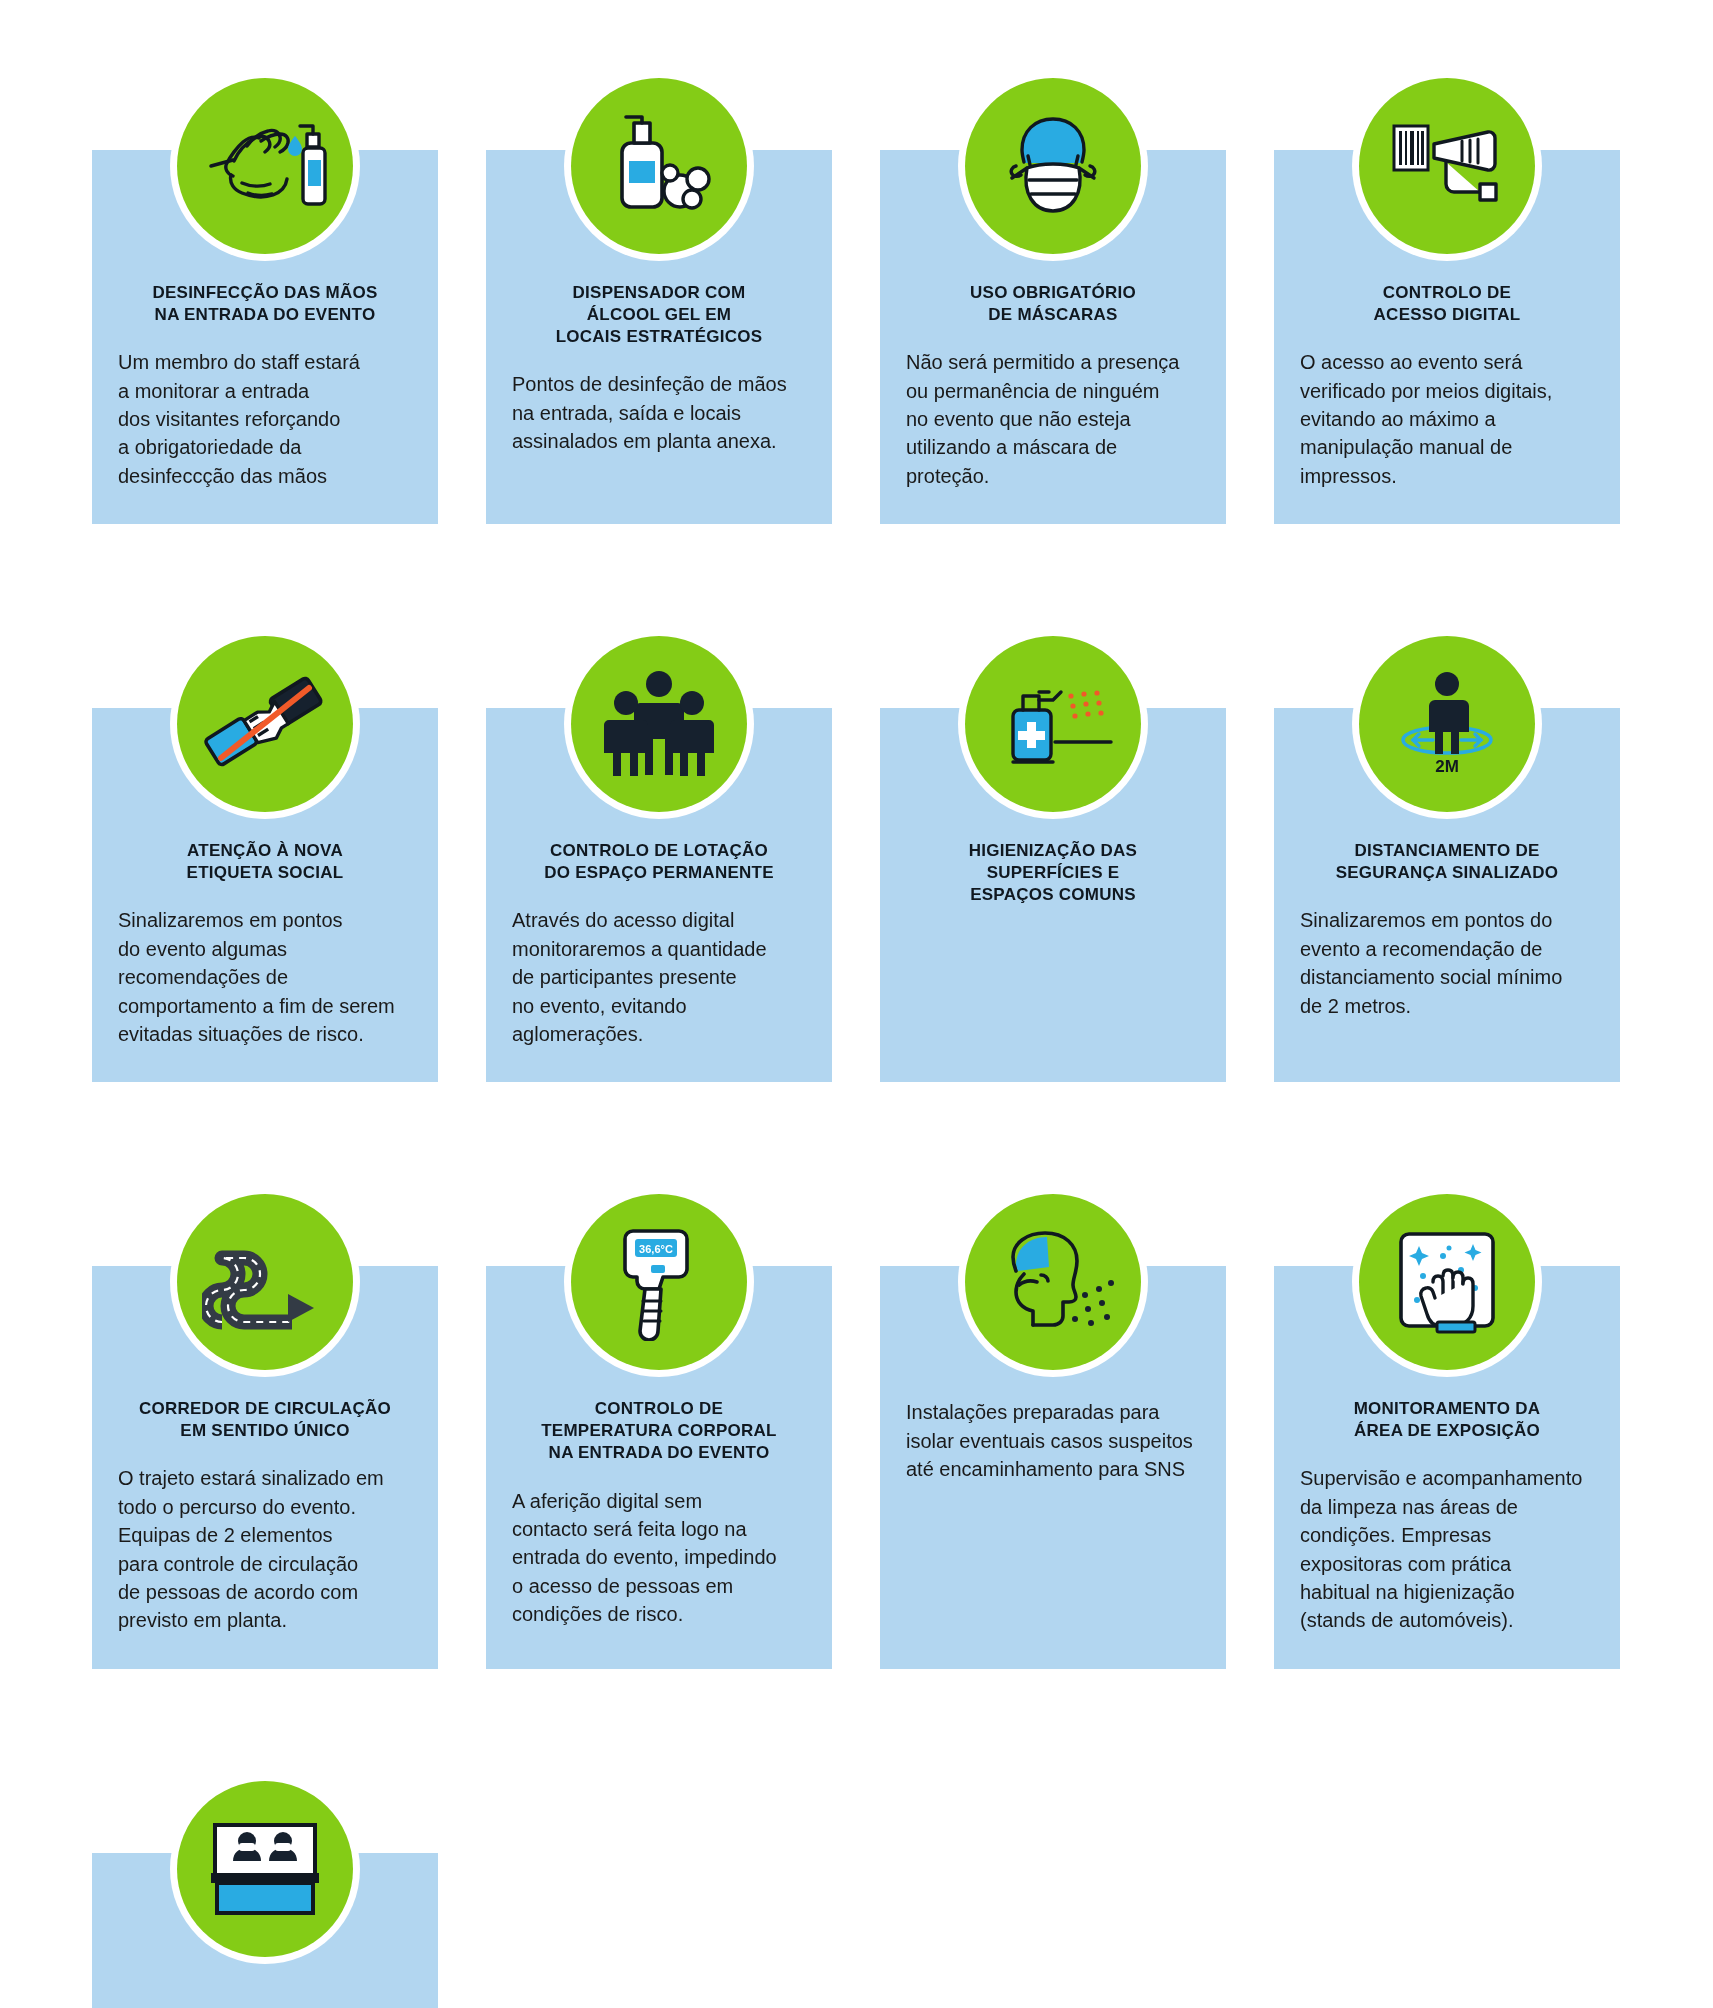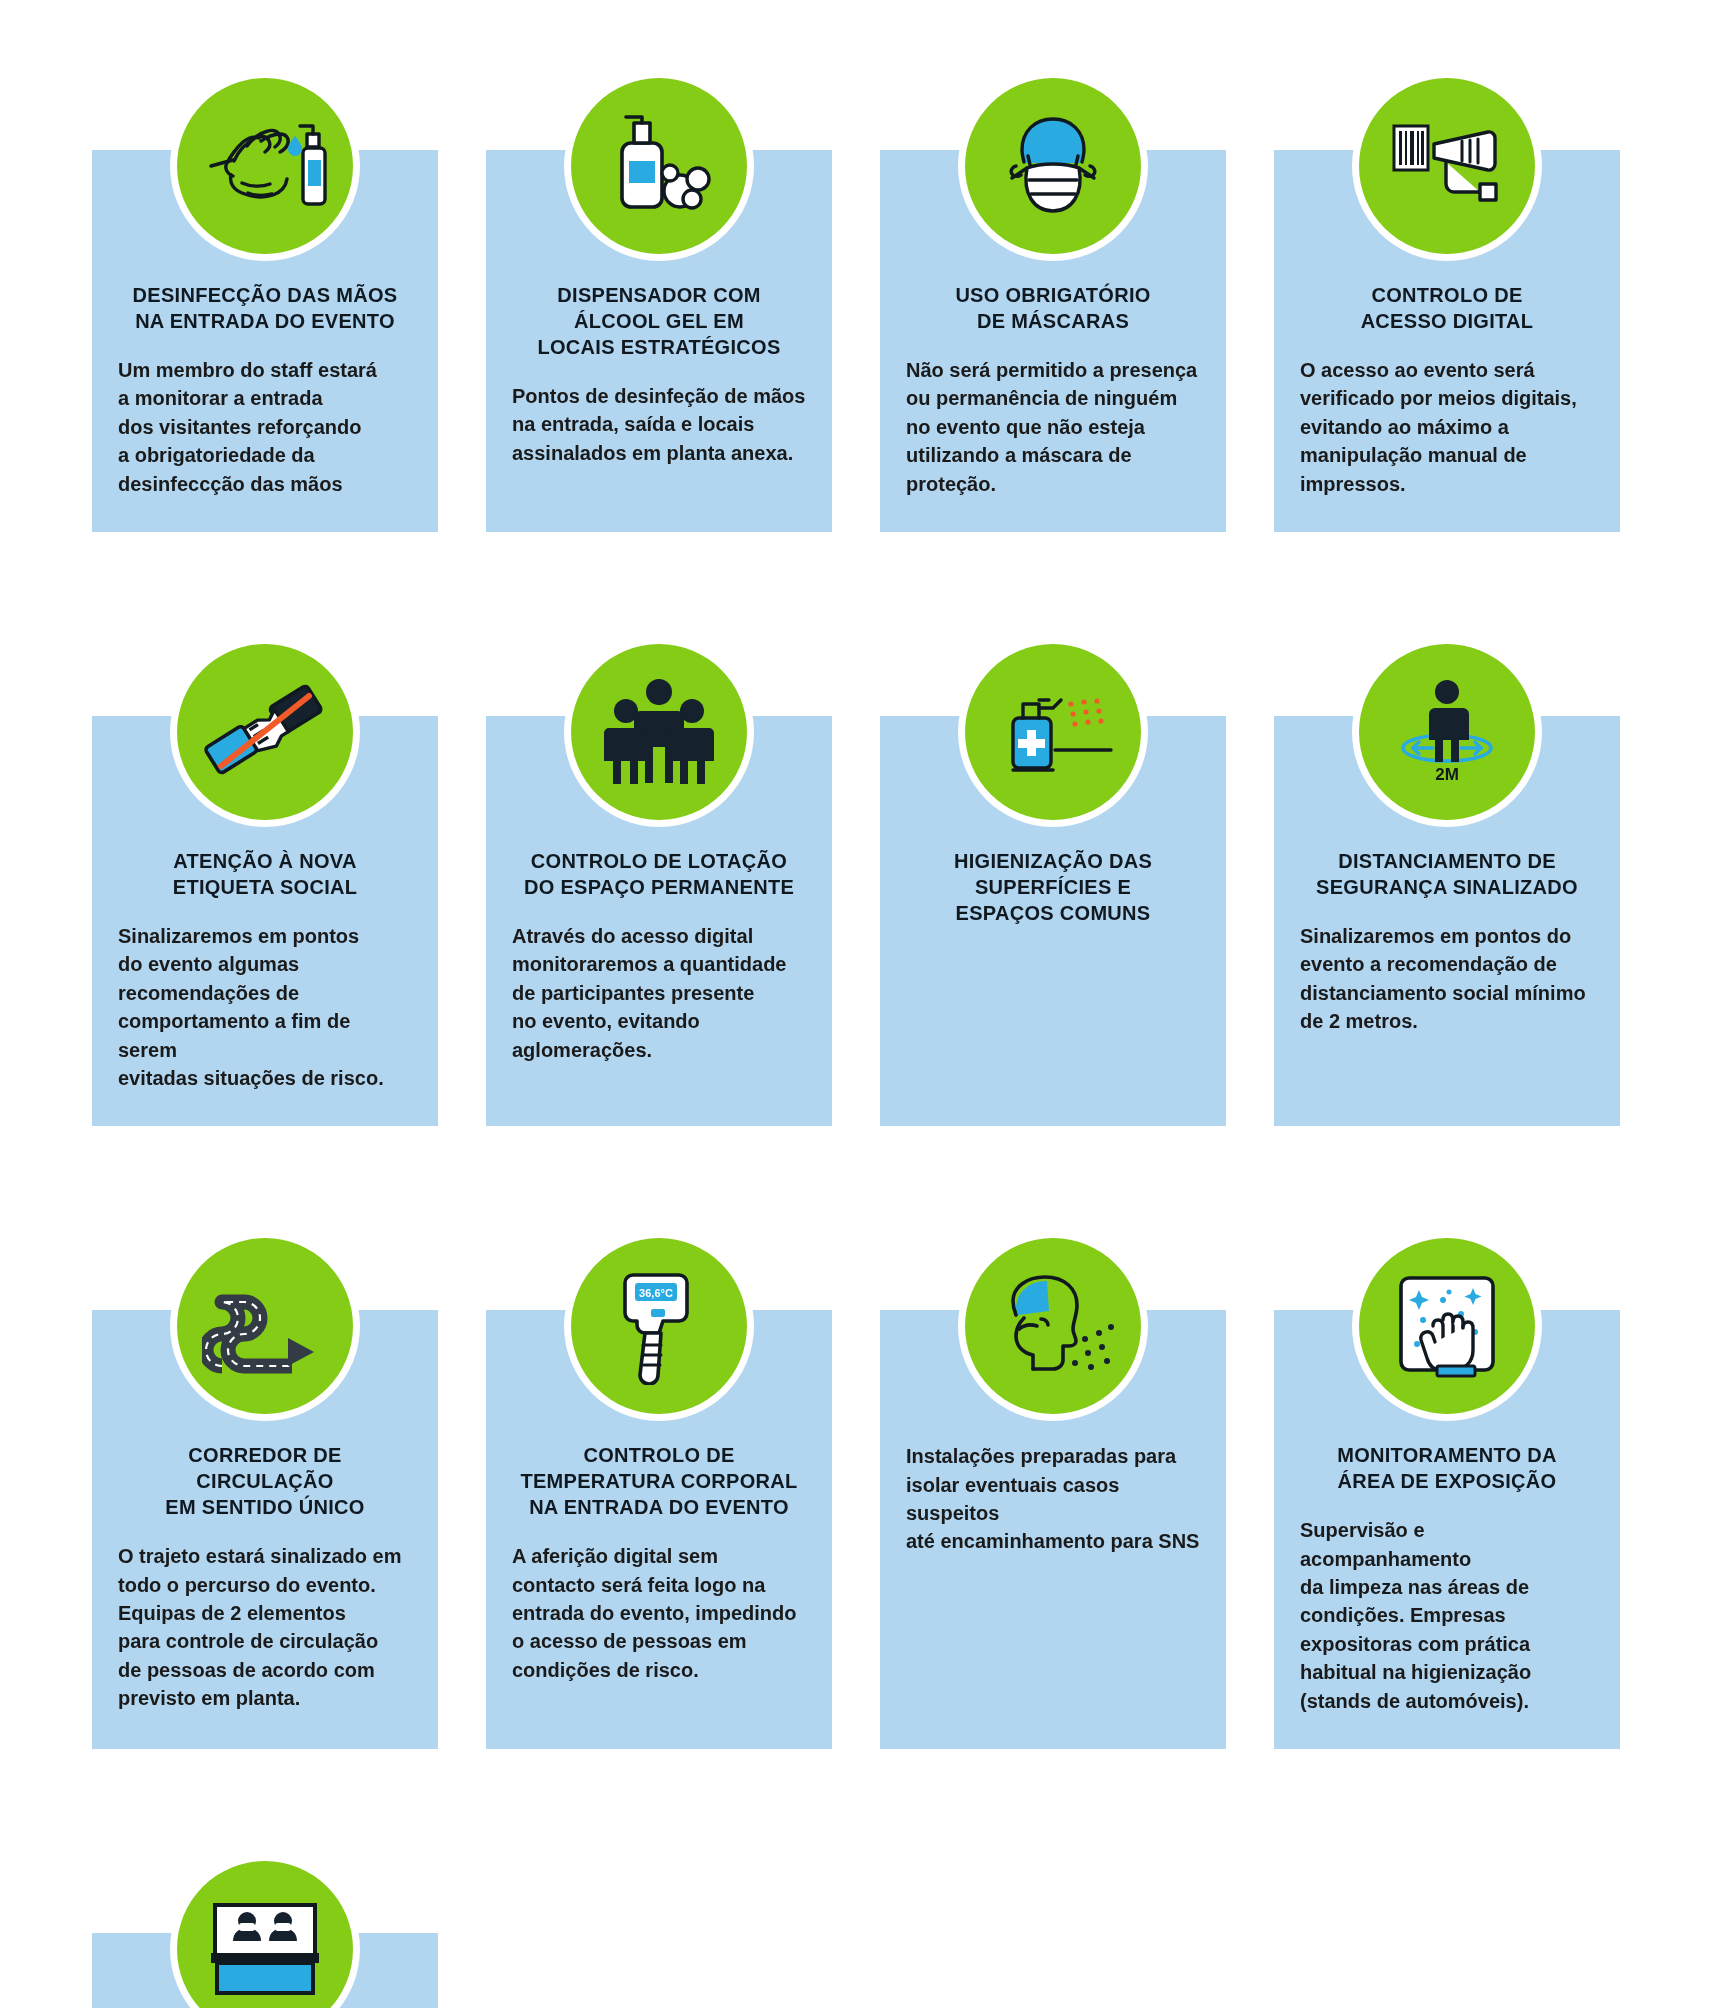--- a/index.html
+++ b/index.html
@@ -33,35 +33,34 @@
     width:176px;height:176px;
     border-radius:50%;
     background:#84cc16;
     box-shadow:0 0 0 7px #ffffff;
     display:flex;align-items:center;justify-content:center;
   }
   .icon-wrap svg{display:block;}
   .card-title{
     text-align:center;
     font-weight:bold;
-    font-size:20px;
+    font-size:17px;
     line-height:1.30;
     letter-spacing:0.015em;
     color:#101820;
     margin:0 0 22px 0;
     white-space:pre-line;
   }
   .card-body{
     font-size:20px;
     line-height:1.42;
     color:#1a1a1a;
     margin:0;
     white-space:pre-line;
     text-align:left;
-    font-weight:bold;
   }
 </style>
 </head>
 <body>
 
 <div class="sheet">
   <div class="grid">
 
     <div class="card">
       <div class="icon-wrap">

